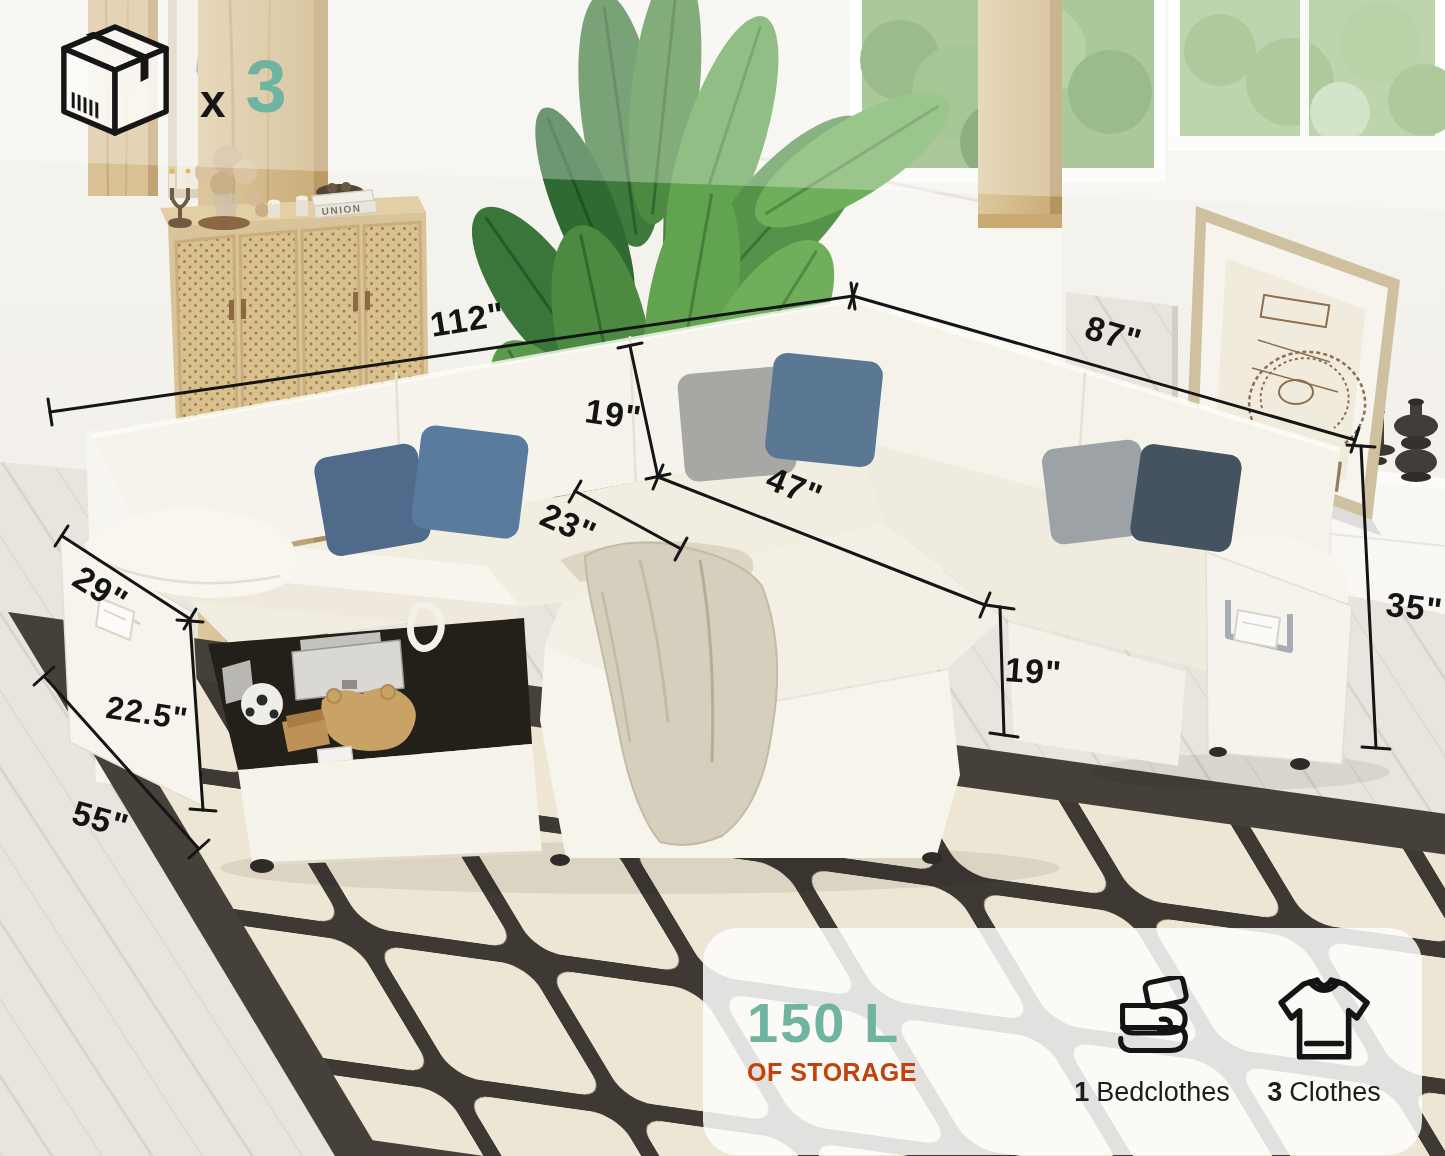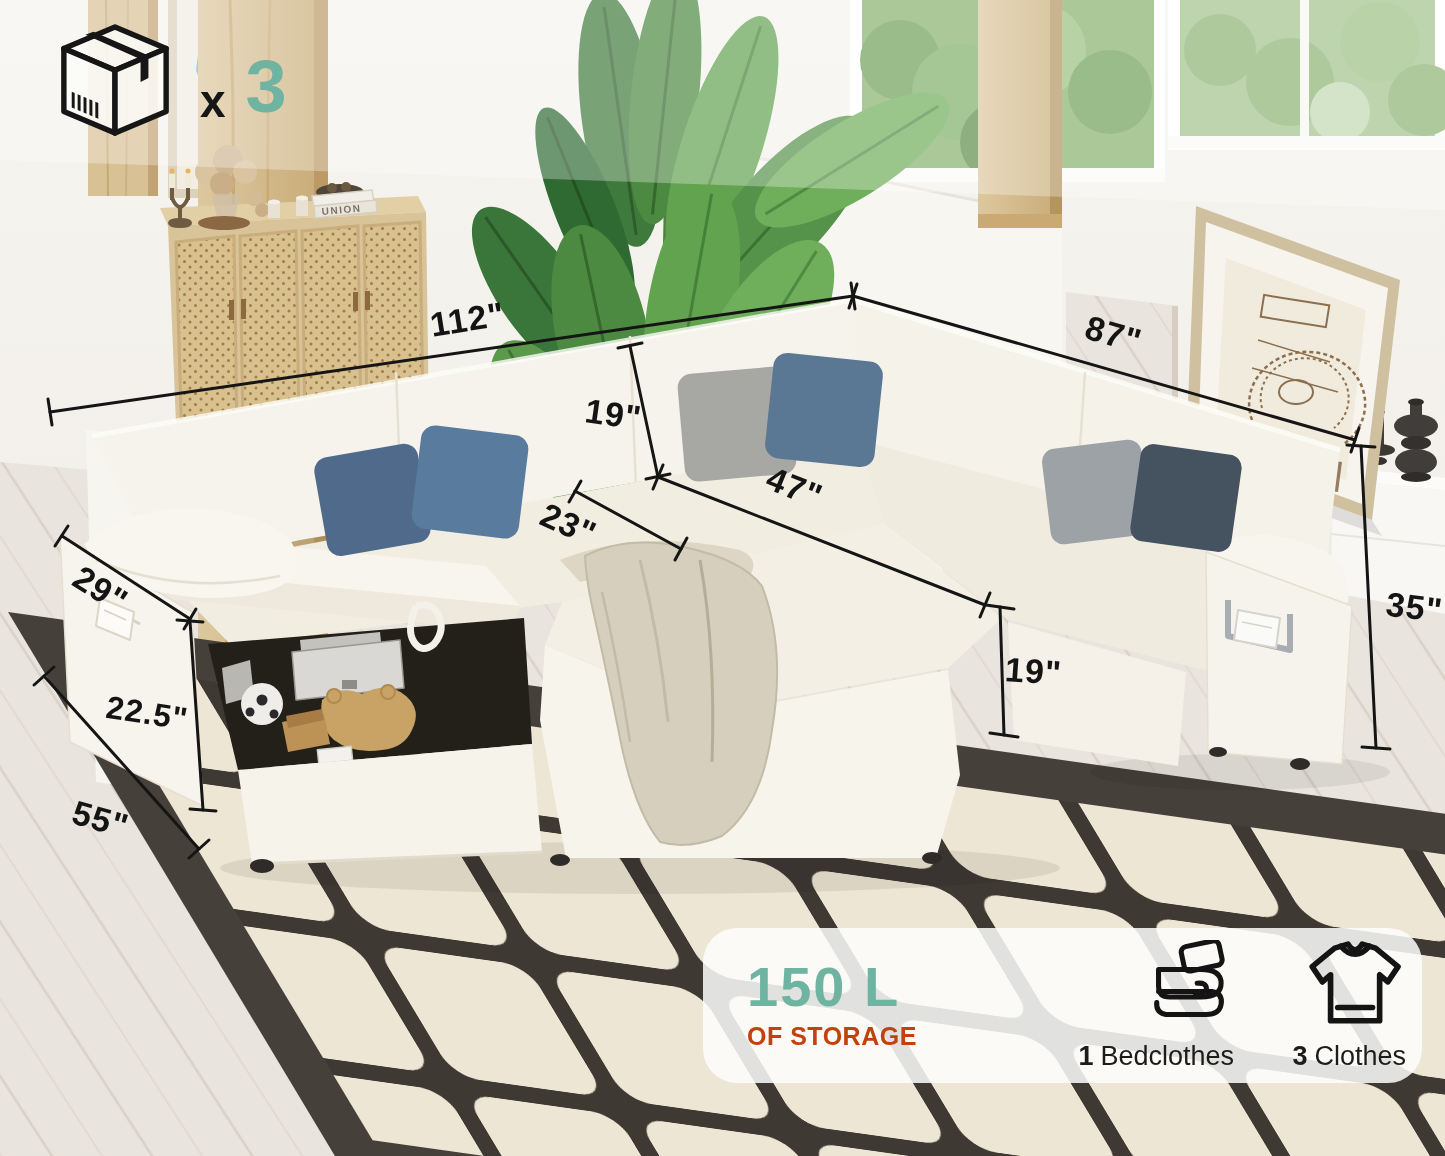--- a/index.html
+++ b/index.html
@@ -10,28 +10,28 @@
   
   .dim{position:absolute;font-weight:bold;font-size:34px;color:#141414;
        letter-spacing:1px;white-space:nowrap;transform-origin:center;}
 
   
   .badge{position:absolute;left:56px;top:20px;display:flex;align-items:flex-start;}
   .badge .times{font-size:46px;font-weight:bold;color:#161616;margin:54px 0 0 26px;}
   .badge .count{font-size:74px;font-weight:bold;color:#6fb3a1;margin:24px 0 0 20px;}
 
   
-  .panel{position:absolute;left:703px;top:928px;width:719px;height:155px;
+  .panel{position:absolute;left:703px;top:928px;width:719px;height:227px;
          background:rgba(253,253,252,0.86);border-radius:34px;box-sizing:border-box;
-         display:flex;align-items:center;padding:0 14px 0 44px;}
+         display:flex;align-items:center;padding:0 30px 0 44px;}
   .panel .txt{display:flex;flex-direction:column;gap:6px;min-width:215px;}
   .panel .cap{color:#6fb3a1;font-size:56px;font-weight:bold;letter-spacing:2px;line-height:1;}
   .panel .capsub{color:#c2410c;font-size:25px;font-weight:bold;letter-spacing:.5px;line-height:1.22;}
   .panel .items{display:flex;gap:40px;margin-left:auto;margin-right:2px;}
-  .panel .item{display:flex;flex-direction:column;align-items:flex-end;width:132px;}
+  .panel .item{display:flex;flex-direction:column;align-items:center;width:132px;}
   .panel .item svg{height:92px;display:block;}
   .panel .lbl{margin-top:9px;font-size:27px;color:#1c1c1c;white-space:nowrap;}
   .panel .lbl b{margin-right:7px;}
 </style>
 </head>
 <body>
 
 <div class="stage">
 
 <svg class="scene" width="1445" height="1156" viewBox="0 0 1445 1156">

